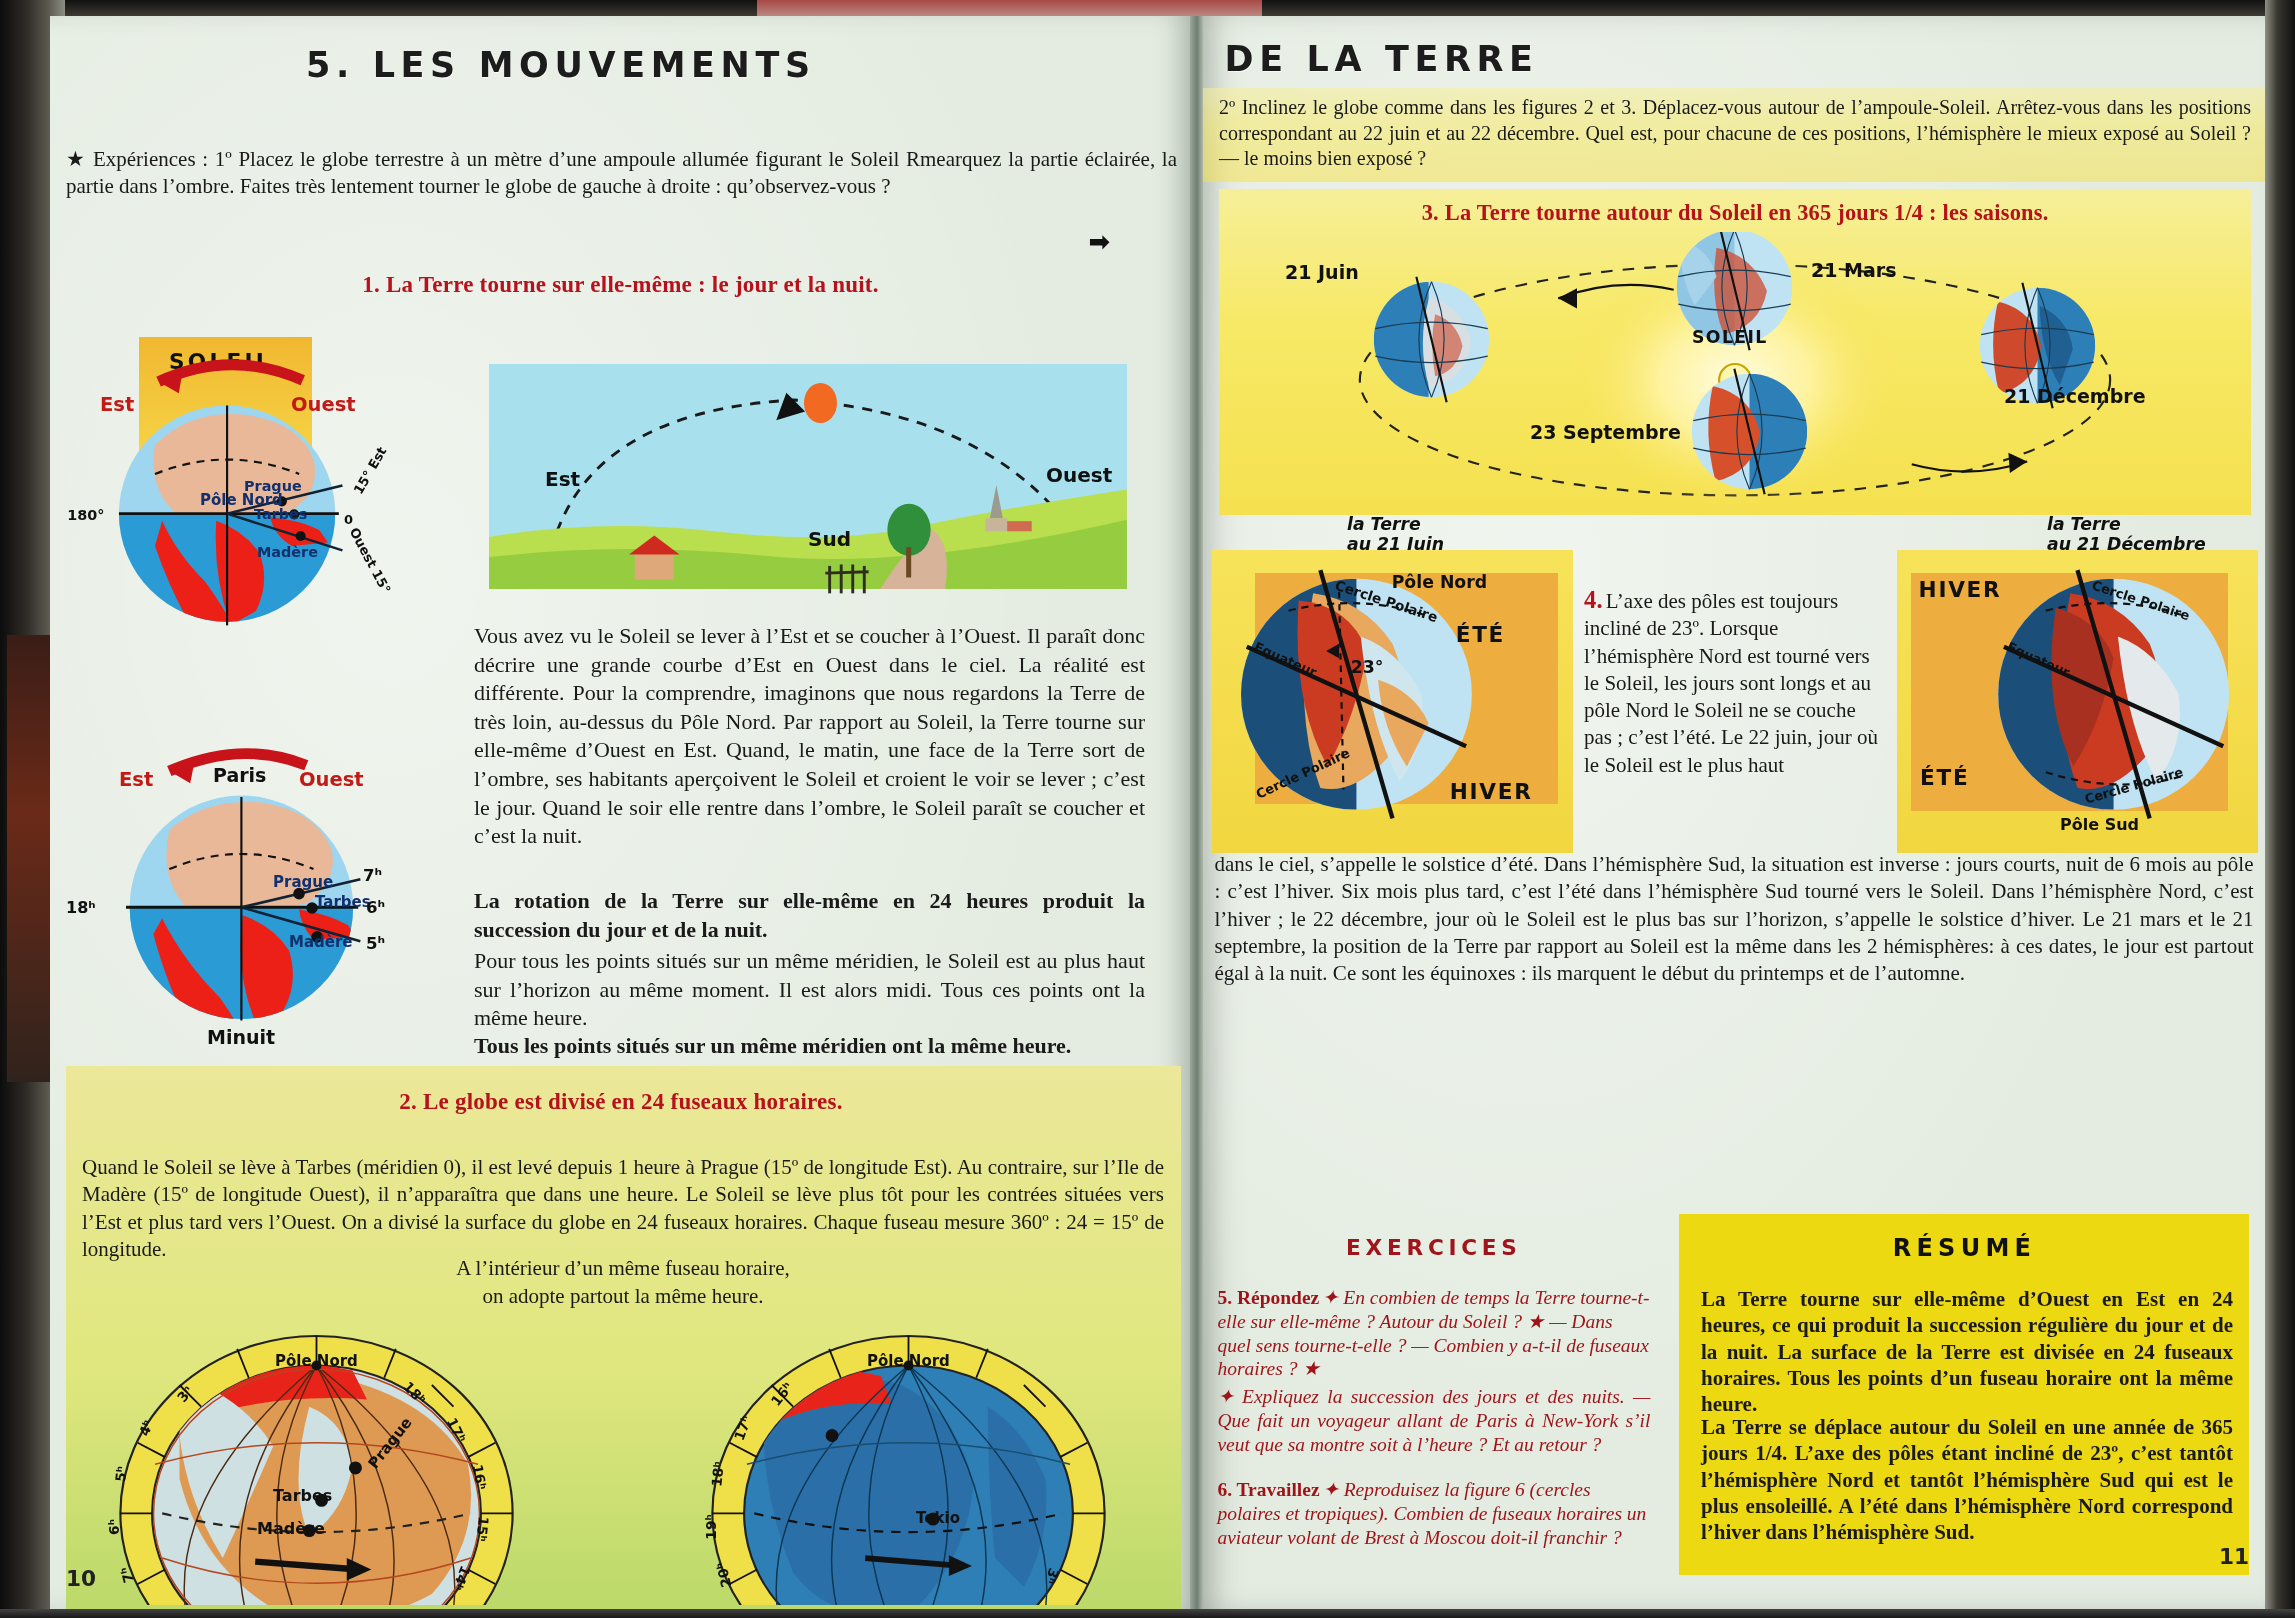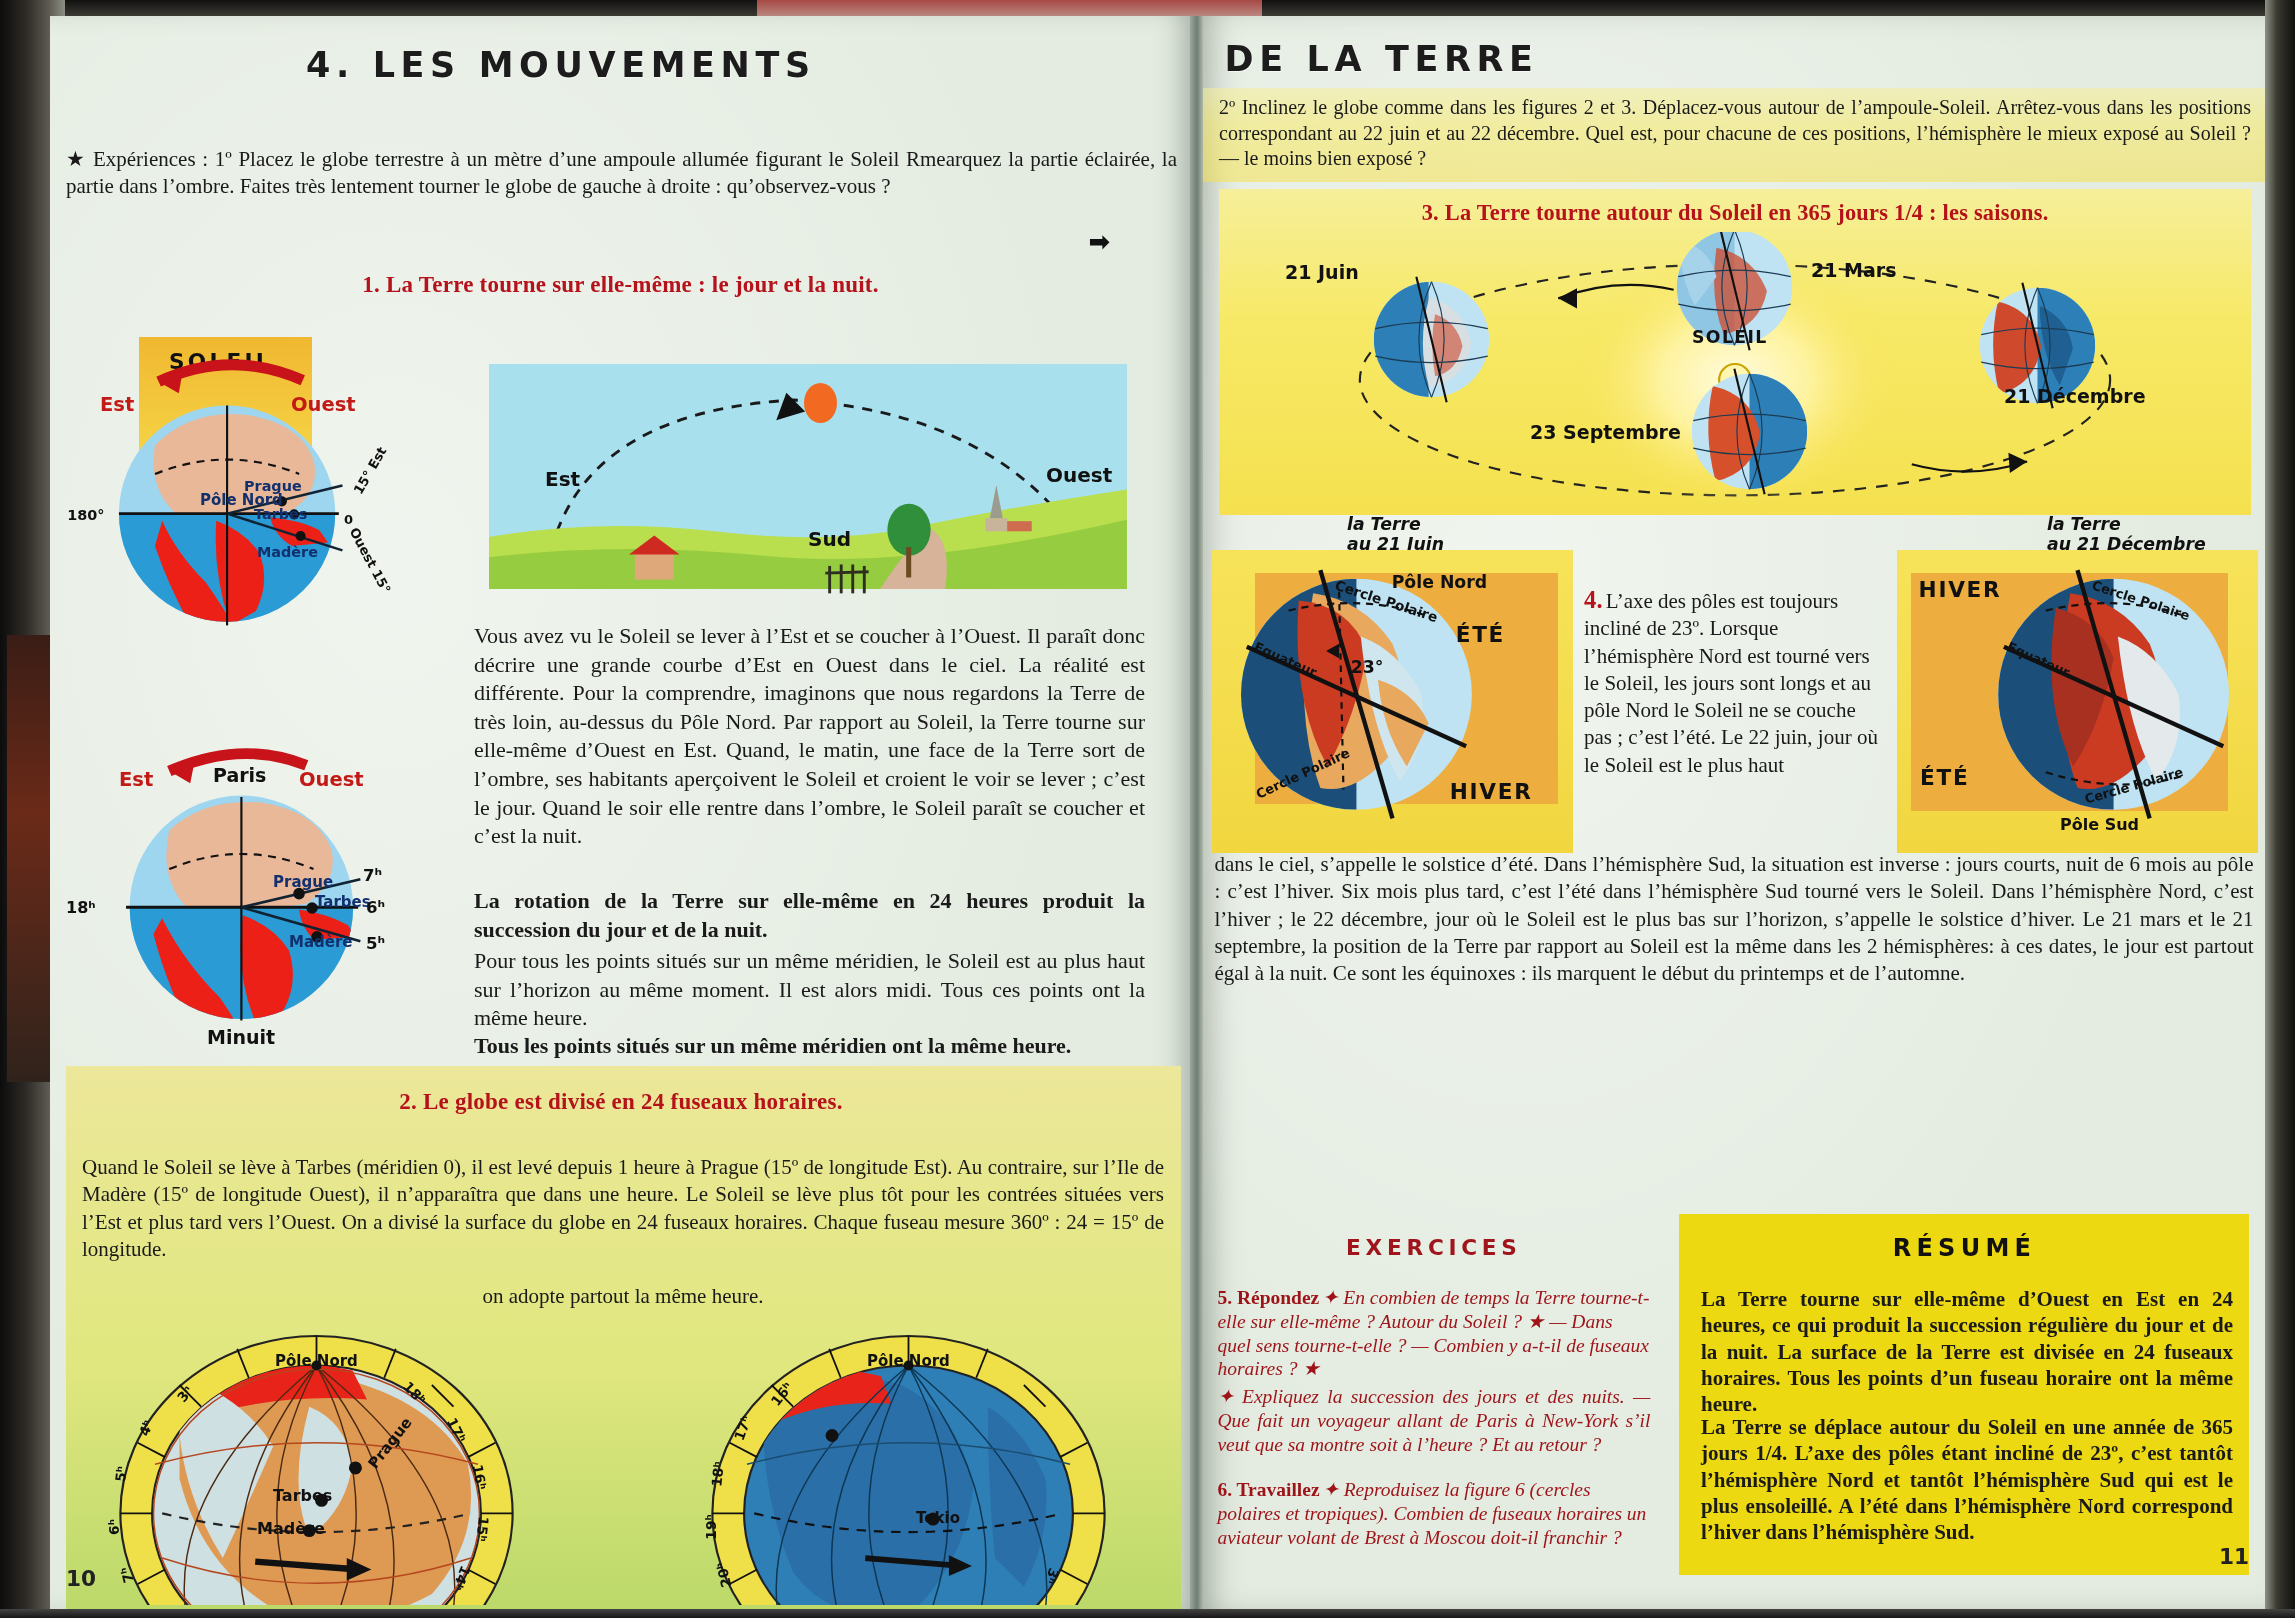--- a/index.html
+++ b/index.html
@@ -76,21 +76,21 @@
   <div class="tabtop"></div>
   <div class="edge-left">
     <div class="strip"></div>
   </div>
   <div class="edge-right"></div>
   <div class="edge-bottom"></div>
 
   <div class="page left">
     <div class="paper-tint"></div>
 
-    <div class="banner" style="position:absolute;left:256px;top:29px;">4. LES MOUVEMENTS</div>
+    <div class="banner" style="position:absolute;left:256px;top:29px;">5. LES MOUVEMENTS</div>
 
     <div class="body-t" style="position:absolute;left:16px;top:130px;width:1111px;font-size:21px;line-height:1.30;">★ Expériences : 1º Placez le globe terrestre à un mètre d’une ampoule allumée figurant le Soleil Rmearquez la partie éclairée, la partie dans l’ombre. Faites très lentement tourner le globe de gauche à droite : qu’observez-vous ?</div>
     <div style="position:absolute;left:1039px;top:211px;font-size:24.5px;font-weight:bold;color:#111;">➡</div>
 
     <div class="redhead center" style="position:absolute;left:87px;top:256px;width:967px;">1. La Terre tourne sur elle-même : le jour et la nuit.</div>
 
     <div class="art" style="left:89px;top:321px;width:173px;height:144px;background:linear-gradient(180deg,#f0b830,#f7d94a);"></div>
     <div class="art" style="left:40px;top:321px;width:303px;height:310px;">
       <div class="lbl" style="left:79px;top:11.5px;font-size:21.6px;letter-spacing:.15em;">SOLEIL</div>
       <svg width="303" height="310" style="position:absolute;left:0;top:0;" viewBox="0 0 420 430">
@@ -205,20 +205,21 @@
       <div class="lbl blue" style="left:199px;top:188px;font-size:15px;">Madère</div>
       <div class="lbl" style="left:273px;top:121px;font-size:16.6px;">7ʰ</div>
       <div class="lbl" style="left:276px;top:153px;font-size:16.6px;">6ʰ</div>
       <div class="lbl" style="left:276px;top:189px;font-size:16.6px;">5ʰ</div>
     </div>
     <div class="lbl" style="position:absolute;left:16px;top:882px;font-size:16px;">18ʰ</div>
 
     <div class="zonebox" style="left:16px;top:1050px;width:1115px;height:543px;"></div>
     <div class="redhead center" style="position:absolute;left:30px;top:1073px;width:1082px;">2. Le globe est divisé en 24 fuseaux horaires.</div>
     <div class="body-t" style="position:absolute;left:32px;top:1138px;width:1082px;font-size:21px;">Quand le Soleil se lève à Tarbes (méridien 0), il est levé depuis 1 heure à Prague (15º de longitude Est). Au contraire, sur l’Ile de Madère (15º de longitude Ouest), il n’apparaîtra que dans une heure. Le Soleil se lève plus tôt pour les contrées situées vers l’Est et plus tard vers l’Ouest. On a divisé la surface du globe en 24 fuseaux horaires. Chaque fuseau mesure 360º : 24 = 15º de longitude.</div>
+    <div class="body-t center" style="position:absolute;left:32px;top:1239px;width:1082px;font-size:21px;">A l’intérieur d’un même fuseau horaire,</div>
     <div class="body-t center" style="position:absolute;left:32px;top:1267px;width:1082px;font-size:21px;">on adopte partout la même heure.</div>
 
     <div class="art" style="left:43px;top:1304px;width:447px;height:285px;">
       <svg width="447" height="285" style="position:absolute;left:0;top:0;" viewBox="0 0 620 395">
         <defs>
             <clipPath id="g4">
               <ellipse cx="310" cy="268" rx="228" ry="205"></ellipse>
             </clipPath>
           </defs>
         <ellipse cx="310" cy="268" rx="272" ry="246" fill="#efe04a" stroke="#222" stroke-width="3"></ellipse>

